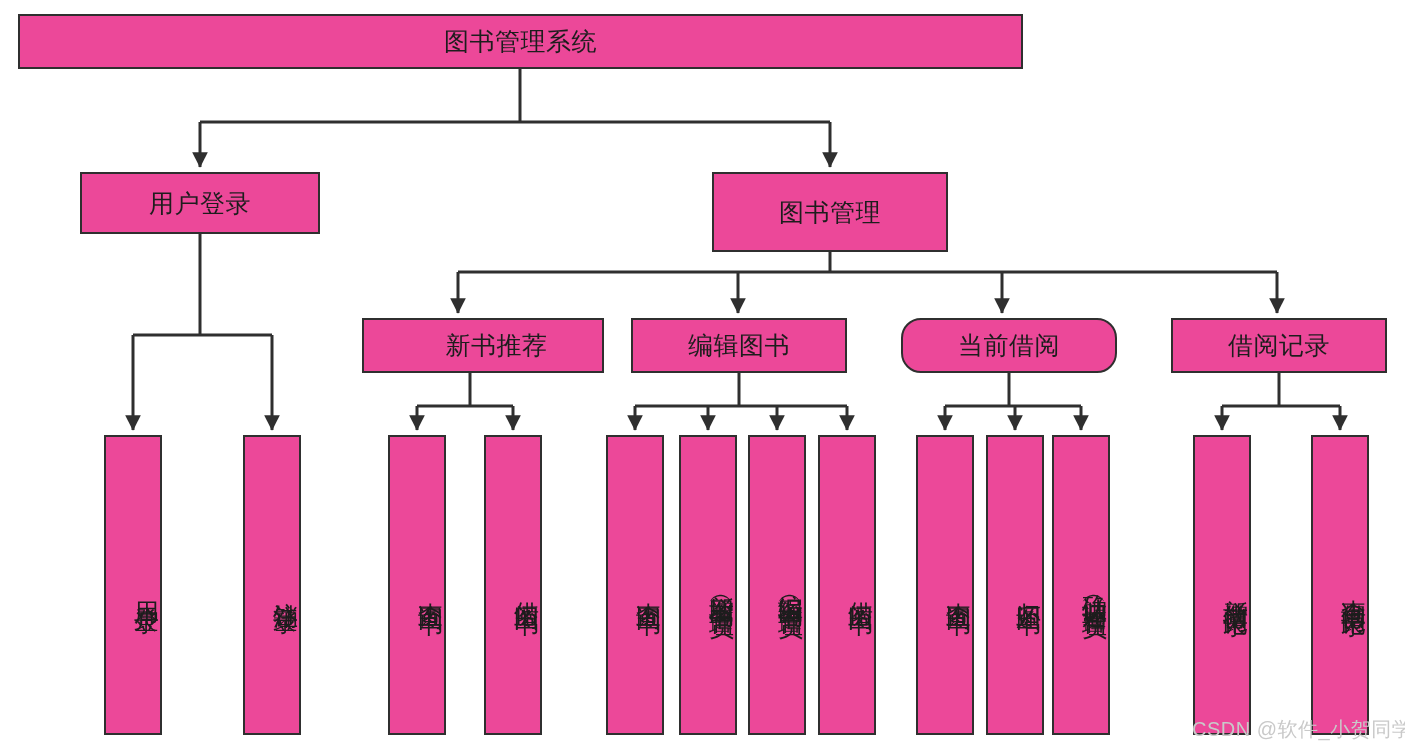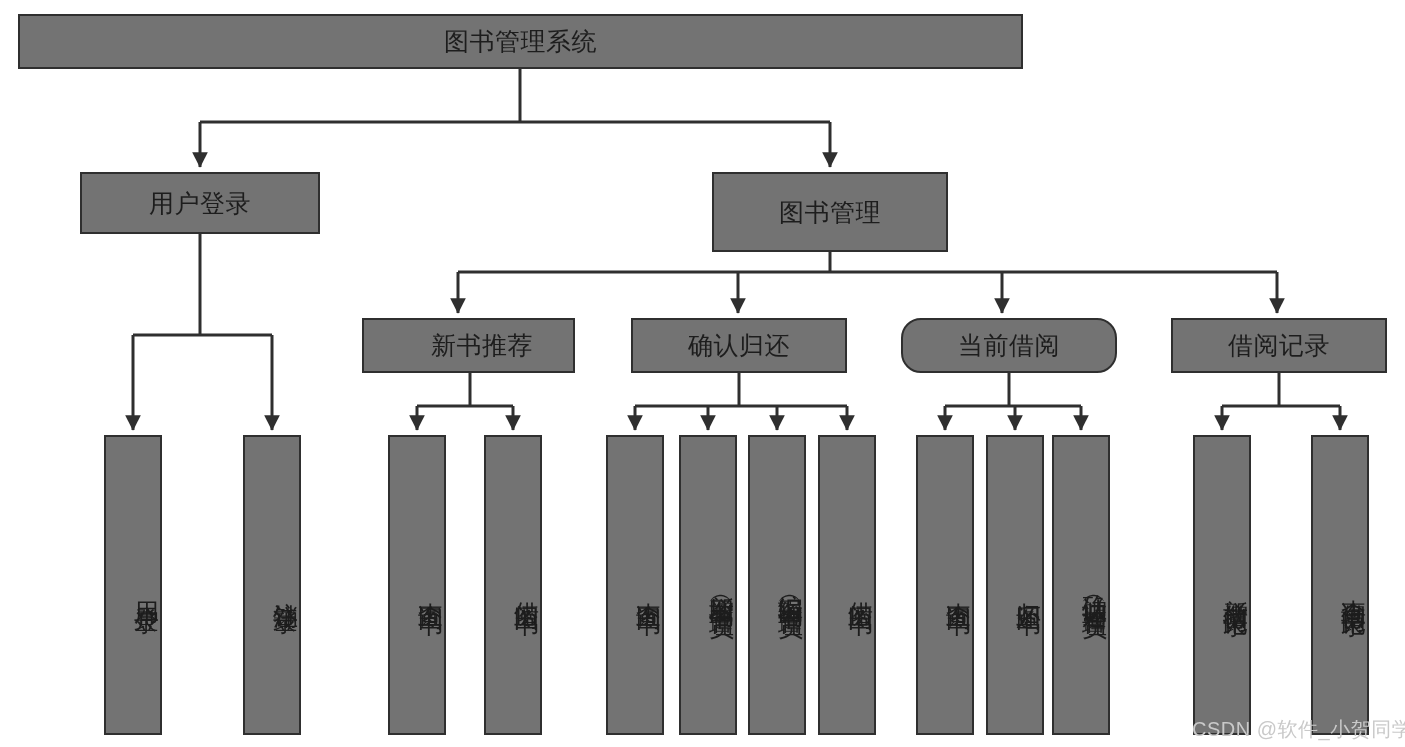--- a/index.html
+++ b/index.html
@@ -22,21 +22,21 @@
     left: 0;
     top: 0;
     width: 1405px;
     height: 747px;
     pointer-events: none;
   }
   .node {
     position: absolute;
     box-sizing: border-box;
     border: 2.5px solid #2f2f2f;
-    background: #737373;
+    background: #ec4899;
     display: flex;
     align-items: center;
     justify-content: center;
     color: #1d1d1d;
     line-height: 1.08;
   }
   .node.horiz {
     font-size: 25px;
     letter-spacing: 0.5px;
   }
@@ -123,25 +123,25 @@
     <span>图书管理系统</span>
   </div>
 
   <div class="node horiz" style="left:80px; top:172px; width:240px; height:62px;">
     <span>用户登录</span>
   </div>
   <div class="node horiz" style="left:712px; top:172px; width:236px; height:80px;">
     <span>图书管理</span>
   </div>
 
-  <div class="node horiz" style="left:362px; top:318px; width:213px; height:55px;padding-left:27px;">
+  <div class="node horiz" style="left:362px; top:318px; width:242px; height:55px;padding-left:27px;">
     <span>新书推荐</span>
   </div>
   <div class="node horiz" style="left:631px; top:318px; width:216px; height:55px;">
-    <span>确认归还</span>
+    <span>编辑图书</span>
   </div>
   <div class="node horiz" style="left:901px; top:318px; width:216px; height:55px;border-radius:20px;">
     <span>当前借阅</span>
   </div>
   <div class="node horiz" style="left:1171px; top:318px; width:216px; height:55px;align-items:center;">
     <span>借阅记录</span>
   </div>
 
   <div class="node vert" style="left:104px; top:435px; width:58px; height:300px;">
     <span class="vtext">用户登录</span>

